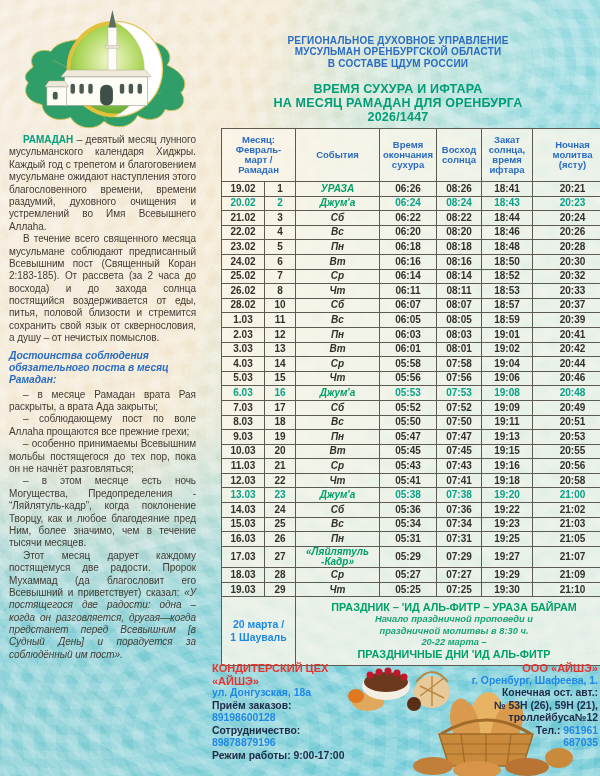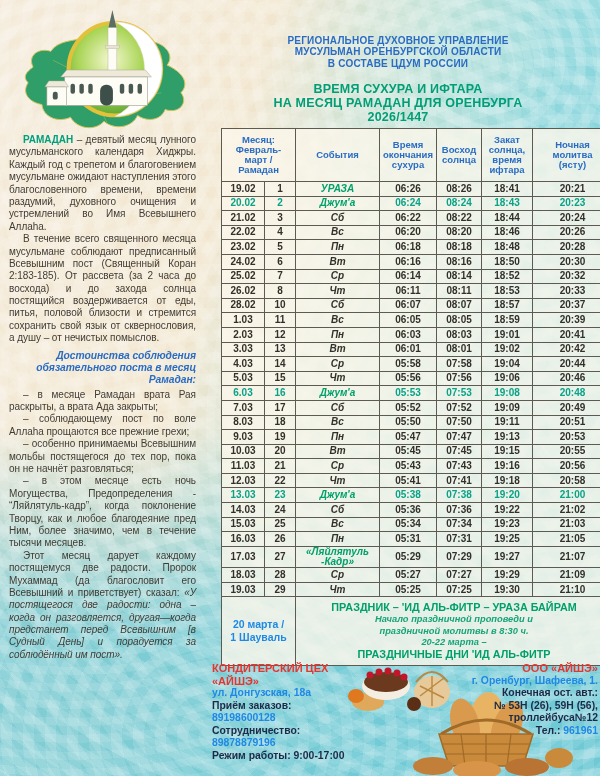--- a/index.html
+++ b/index.html
@@ -29,21 +29,21 @@
   
   .logo{ position:absolute; left:12px; top:6px; width:190px; height:136px; }
   
   .sidebar{
     position:absolute; left:9px; top:134px; width:187px; height:624px;
     font-size:10px; line-height:1.24; color:#413c34; text-align:justify; letter-spacing:-0.05px;
   }
   .sidebar p{ margin:0; text-indent:14px; }
   .sidebar .lead{ color:#00a07c; font-weight:bold; }
   .sidebar .sb-heading{
-    margin:5px 0 2px 0; text-align:right; text-indent:0;
+    margin:5px 0 2px 0; text-align:left; text-indent:0;
     color:#2a6cc3; font-weight:bold; font-style:italic; font-size:10.3px; line-height:1.2;
   }
   .sidebar .quote{ font-style:italic; }
   
   .tablewrap{ position:absolute; left:206px; top:128px; width:392px;padding-left:15px; }
   table.tt{
     width:392px; border-collapse:collapse; table-layout:fixed;
     background:rgba(251,246,234,0.80);
     font-size:10px; font-weight:bold; color:#33302a;
   }
@@ -477,19 +477,20 @@
         <ellipse cx="96" cy="82" rx="24" ry="9" fill="#d8954a"></ellipse>
         <ellipse cx="146" cy="79" rx="22" ry="9" fill="#b97333"></ellipse>
         <ellipse cx="178" cy="70" rx="14" ry="10" fill="#c98a3b"></ellipse>
       </svg>
     </div>
 
     <div class="f-right">
       <div class="f-red">ООО «АЙШЭ»</div>
       <div class="f-blue">г. Оренбург, Шафеева, 1.</div>
       <div class="f-dark">Конечная ост. авт.:</div>
-      <div class="f-dark">№ 53Н (26), 59Н (56),</div>
+      <div class="f-dark">№ 53Н (26), 59Н (21),</div>
       <div class="f-dark">троллейбуса№12</div>
       <div><span class="f-dark">Тел.: </span><span class="f-blue">961961</span></div>
+      <div class="f-blue">687035</div>
     </div>
   </div>
 
 </div>
 
 </body></html>

